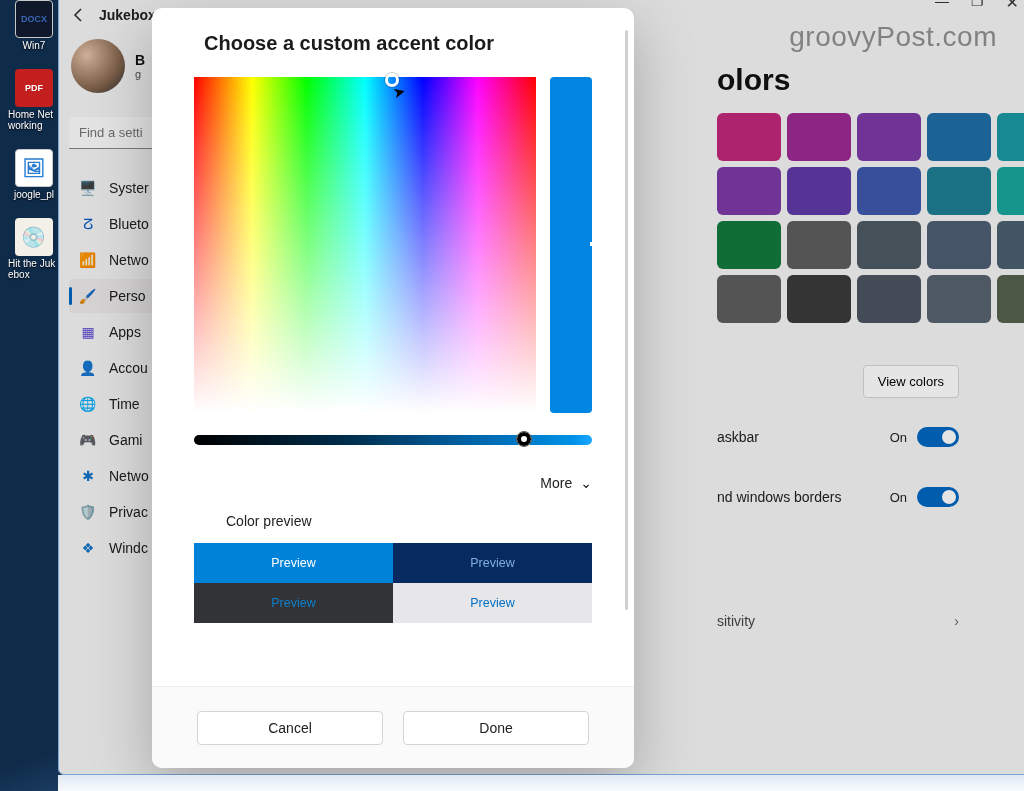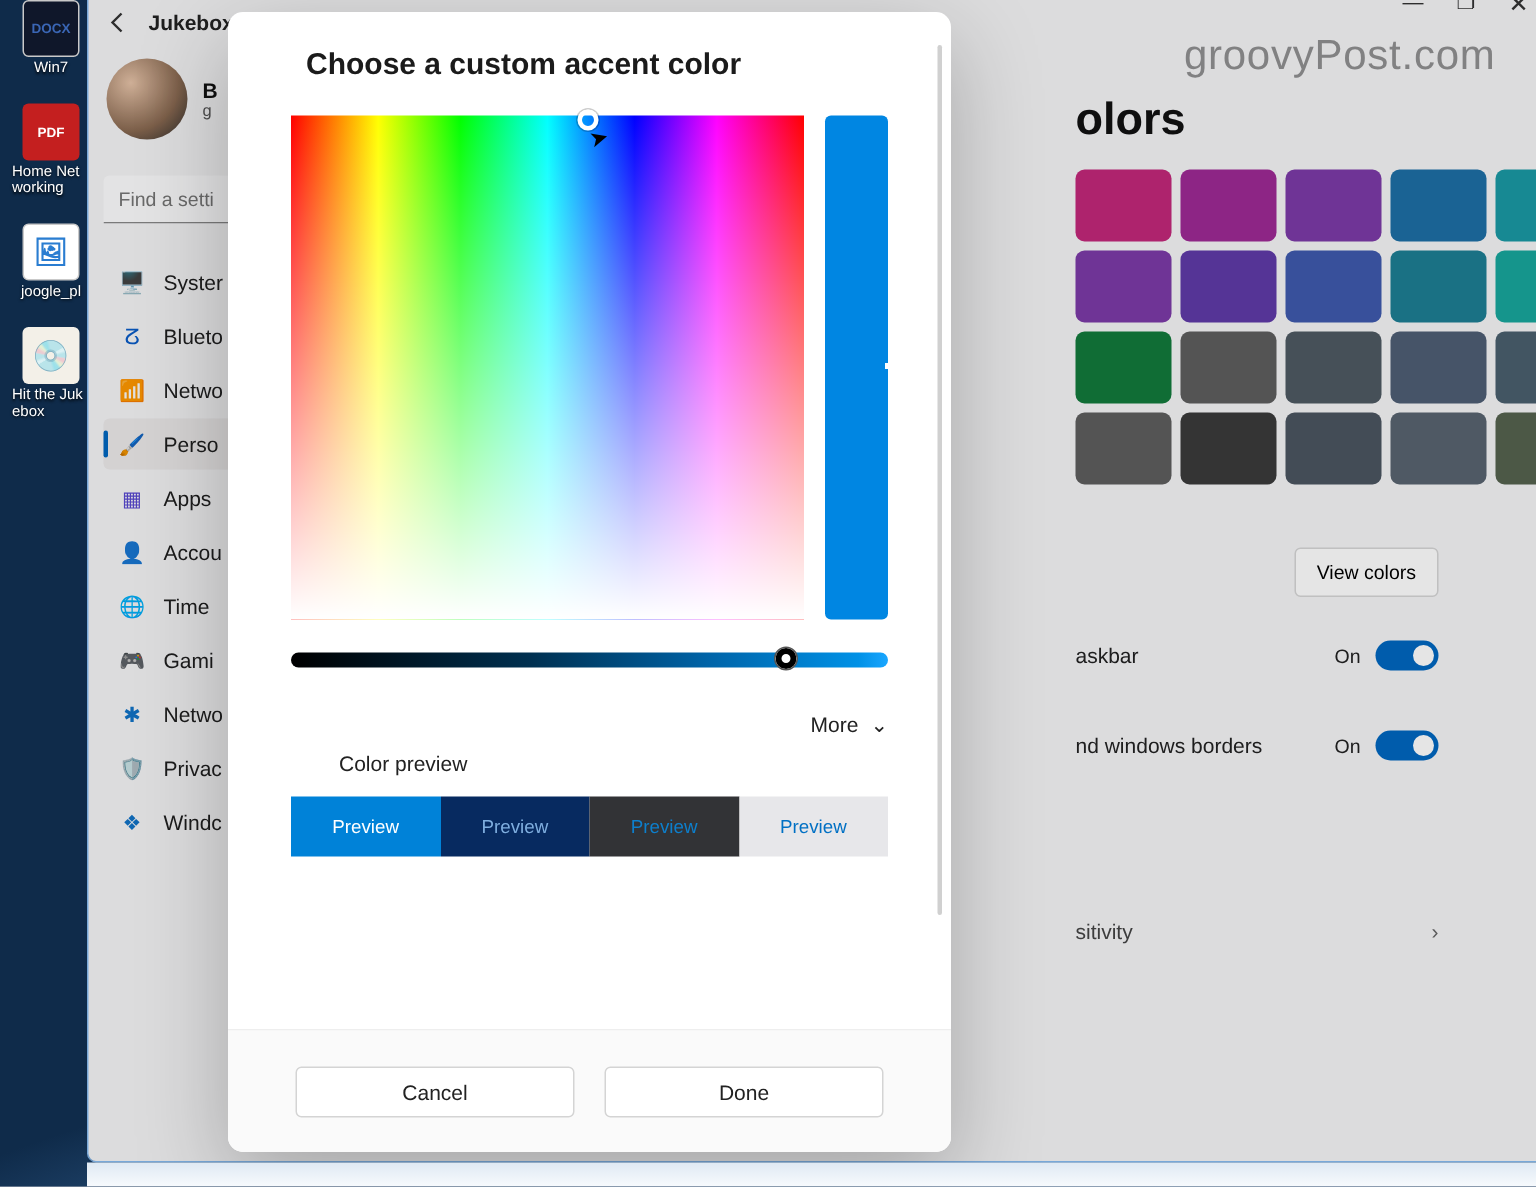--- a/index.html
+++ b/index.html
@@ -79,23 +79,23 @@
     cursor:crosshair;
   }
   .spectrum-knob { position:absolute; top:-4px; left:191px; width:14px; height:14px; border:3px solid #fff; border-radius:50%; box-shadow:0 0 0 1px rgba(0,0,0,.2); }
   .cursor-arrow { position:absolute; top:6px; left:199px; font-size:15px; color:#000; transform:rotate(-15deg); z-index:3; }
   .preview-bar { width:42px; background:#0086e2; border-radius:4px; position:relative;}
   .preview-notch { position:absolute; right:-1px; top:49%; width:3px; height:4px; background:#fff; }
   .value-slider { height:10px; border-radius:8px; position:relative; margin-bottom:30px; cursor:pointer;
     background: linear-gradient(to right, #000 0%, #003050 40%, #0064a8 70%, #0091e6 95%, #1aa6ff 100%);
   }
   .value-knob { position:absolute; top:-4px; left:81%; width:16px; height:16px; border-radius:50%; background:#fff; border:1px solid #555; box-shadow:inset 0 0 0 4px #000;}
-  .more-row { display:flex; justify-content:flex-end; align-items:center; gap:8px; font-size:14px; color:#222; margin-bottom:10px; cursor:pointer; }
+  .more-row { display:flex; justify-content:flex-end; align-items:center; gap:8px; font-size:14px; color:#222; margin-bottom:22px; cursor:pointer; }
   .section-lbl { font-size:14px; color:#222; margin-bottom:14px;margin-left:32px; }
-  .preview-grid { display:grid; grid-template-columns:1fr 1fr 1fr 1fr; }
+  .preview-grid { display:grid; grid-template-columns:1fr 1fr; }
   .pv { height:40px; display:flex; align-items:center; justify-content:center; font-size:12.5px; cursor:default; }
   .pv1 { background:#0082d8; color:#fff; }
   .pv2 { background:#072a60; color:#7faedf; }
   .pv3 { background:#323336; color:#0d7fcc; }
   .pv4 { background:#e7e7ea; color:#0070c4; }
 
   .dlg-footer { height:82px; border-top:1px solid #eee; background:#fafafa; display:flex; align-items:center; justify-content:center; gap:20px; border-radius:0 0 10px 10px;}
   .dlg-btn { width:186px; height:34px; border:1px solid #d4d4d4; background:#fff; border-radius:4px; font-size:14px; color:#222; cursor:pointer; }
 
   

